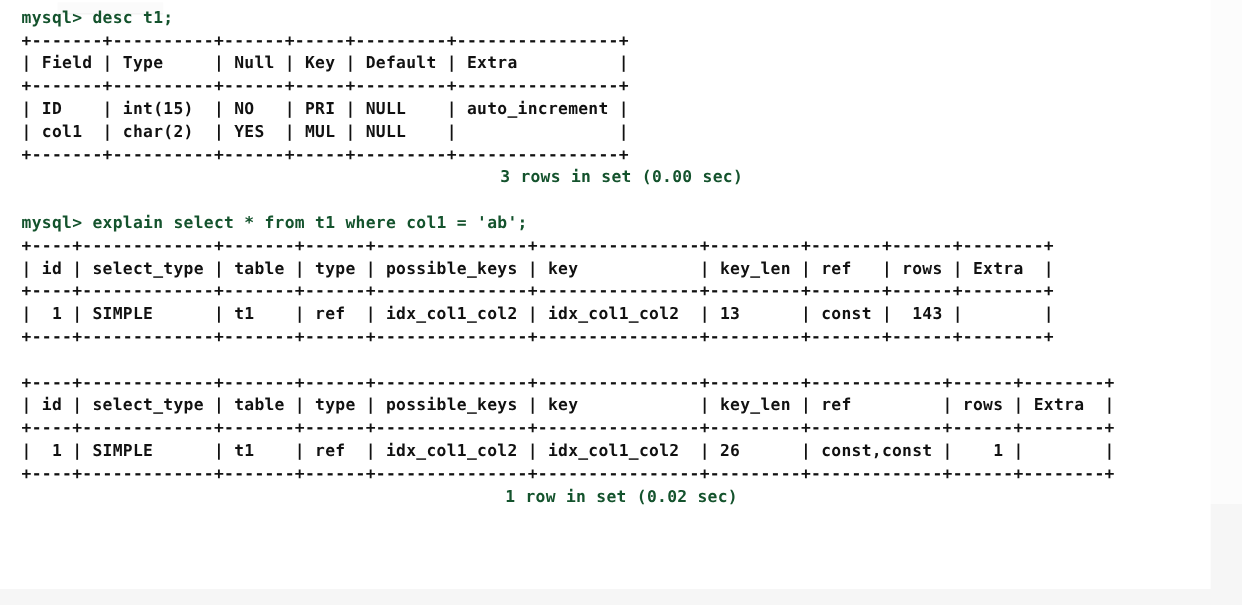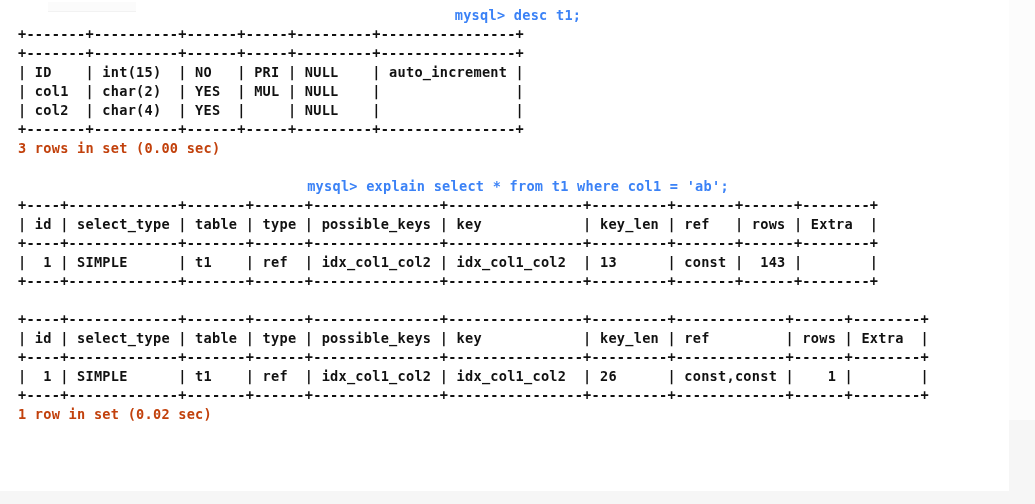--- a/index.html
+++ b/index.html
@@ -37,30 +37,30 @@
     letter-spacing: 0.25px;
     color: #111111;
     white-space: pre;
     font-weight: 600;
     -webkit-font-smoothing: none;
   }
   .line.blank {
     color: transparent;
   }
   .line.prompt {
-    color: #3b82f6;
-    text-align: center;
+    color: #14532d;
   }
   .line.rule,
   .line.row,
   .line.header {
     color: #111111;
   }
   .line.status {
-    color: #c2410c;
+    color: #14532d;
+    text-align: center;
   }
   #top-artifact {
     position: absolute;
     left: 48px;
     top: 2px;
     width: 88px;
     height: 9px;
     background: #fbfbfb;
     border-bottom: 1px solid #f2f2f2;
   }
@@ -90,24 +90,24 @@
   }
 </style>
 </head>
 <body>
 
 <div id="terminal">
   <div id="top-artifact"></div>
   <div id="terminal-content">
       <div class="line prompt">mysql&gt; desc t1;</div>
       <div class="line rule">+-------+----------+------+-----+---------+----------------+</div>
+      <div class="line header">| Field | Type     | Null | Key | Default | Extra          |</div>
       <div class="line rule">+-------+----------+------+-----+---------+----------------+</div>
       <div class="line row">| ID    | int(15)  | NO   | PRI | NULL    | auto_increment |</div>
       <div class="line row">| col1  | char(2)  | YES  | MUL | NULL    |                |</div>
-      <div class="line row">| col2  | char(4)  | YES  |     | NULL    |                |</div>
       <div class="line rule">+-------+----------+------+-----+---------+----------------+</div>
       <div class="line status">3 rows in set (0.00 sec)</div>
       <div class="line blank">&nbsp;</div>
       <div class="line prompt">mysql&gt; explain select * from t1 where col1 = 'ab';</div>
       <div class="line rule">+----+-------------+-------+------+---------------+----------------+---------+-------+------+--------+</div>
       <div class="line header">| id | select_type | table | type | possible_keys | key            | key_len | ref   | rows | Extra  |</div>
       <div class="line rule">+----+-------------+-------+------+---------------+----------------+---------+-------+------+--------+</div>
       <div class="line row">|  1 | SIMPLE      | t1    | ref  | idx_col1_col2 | idx_col1_col2  | 13      | const |  143 |        |</div>
       <div class="line rule">+----+-------------+-------+------+---------------+----------------+---------+-------+------+--------+</div>
       <div class="line blank">&nbsp;</div>

